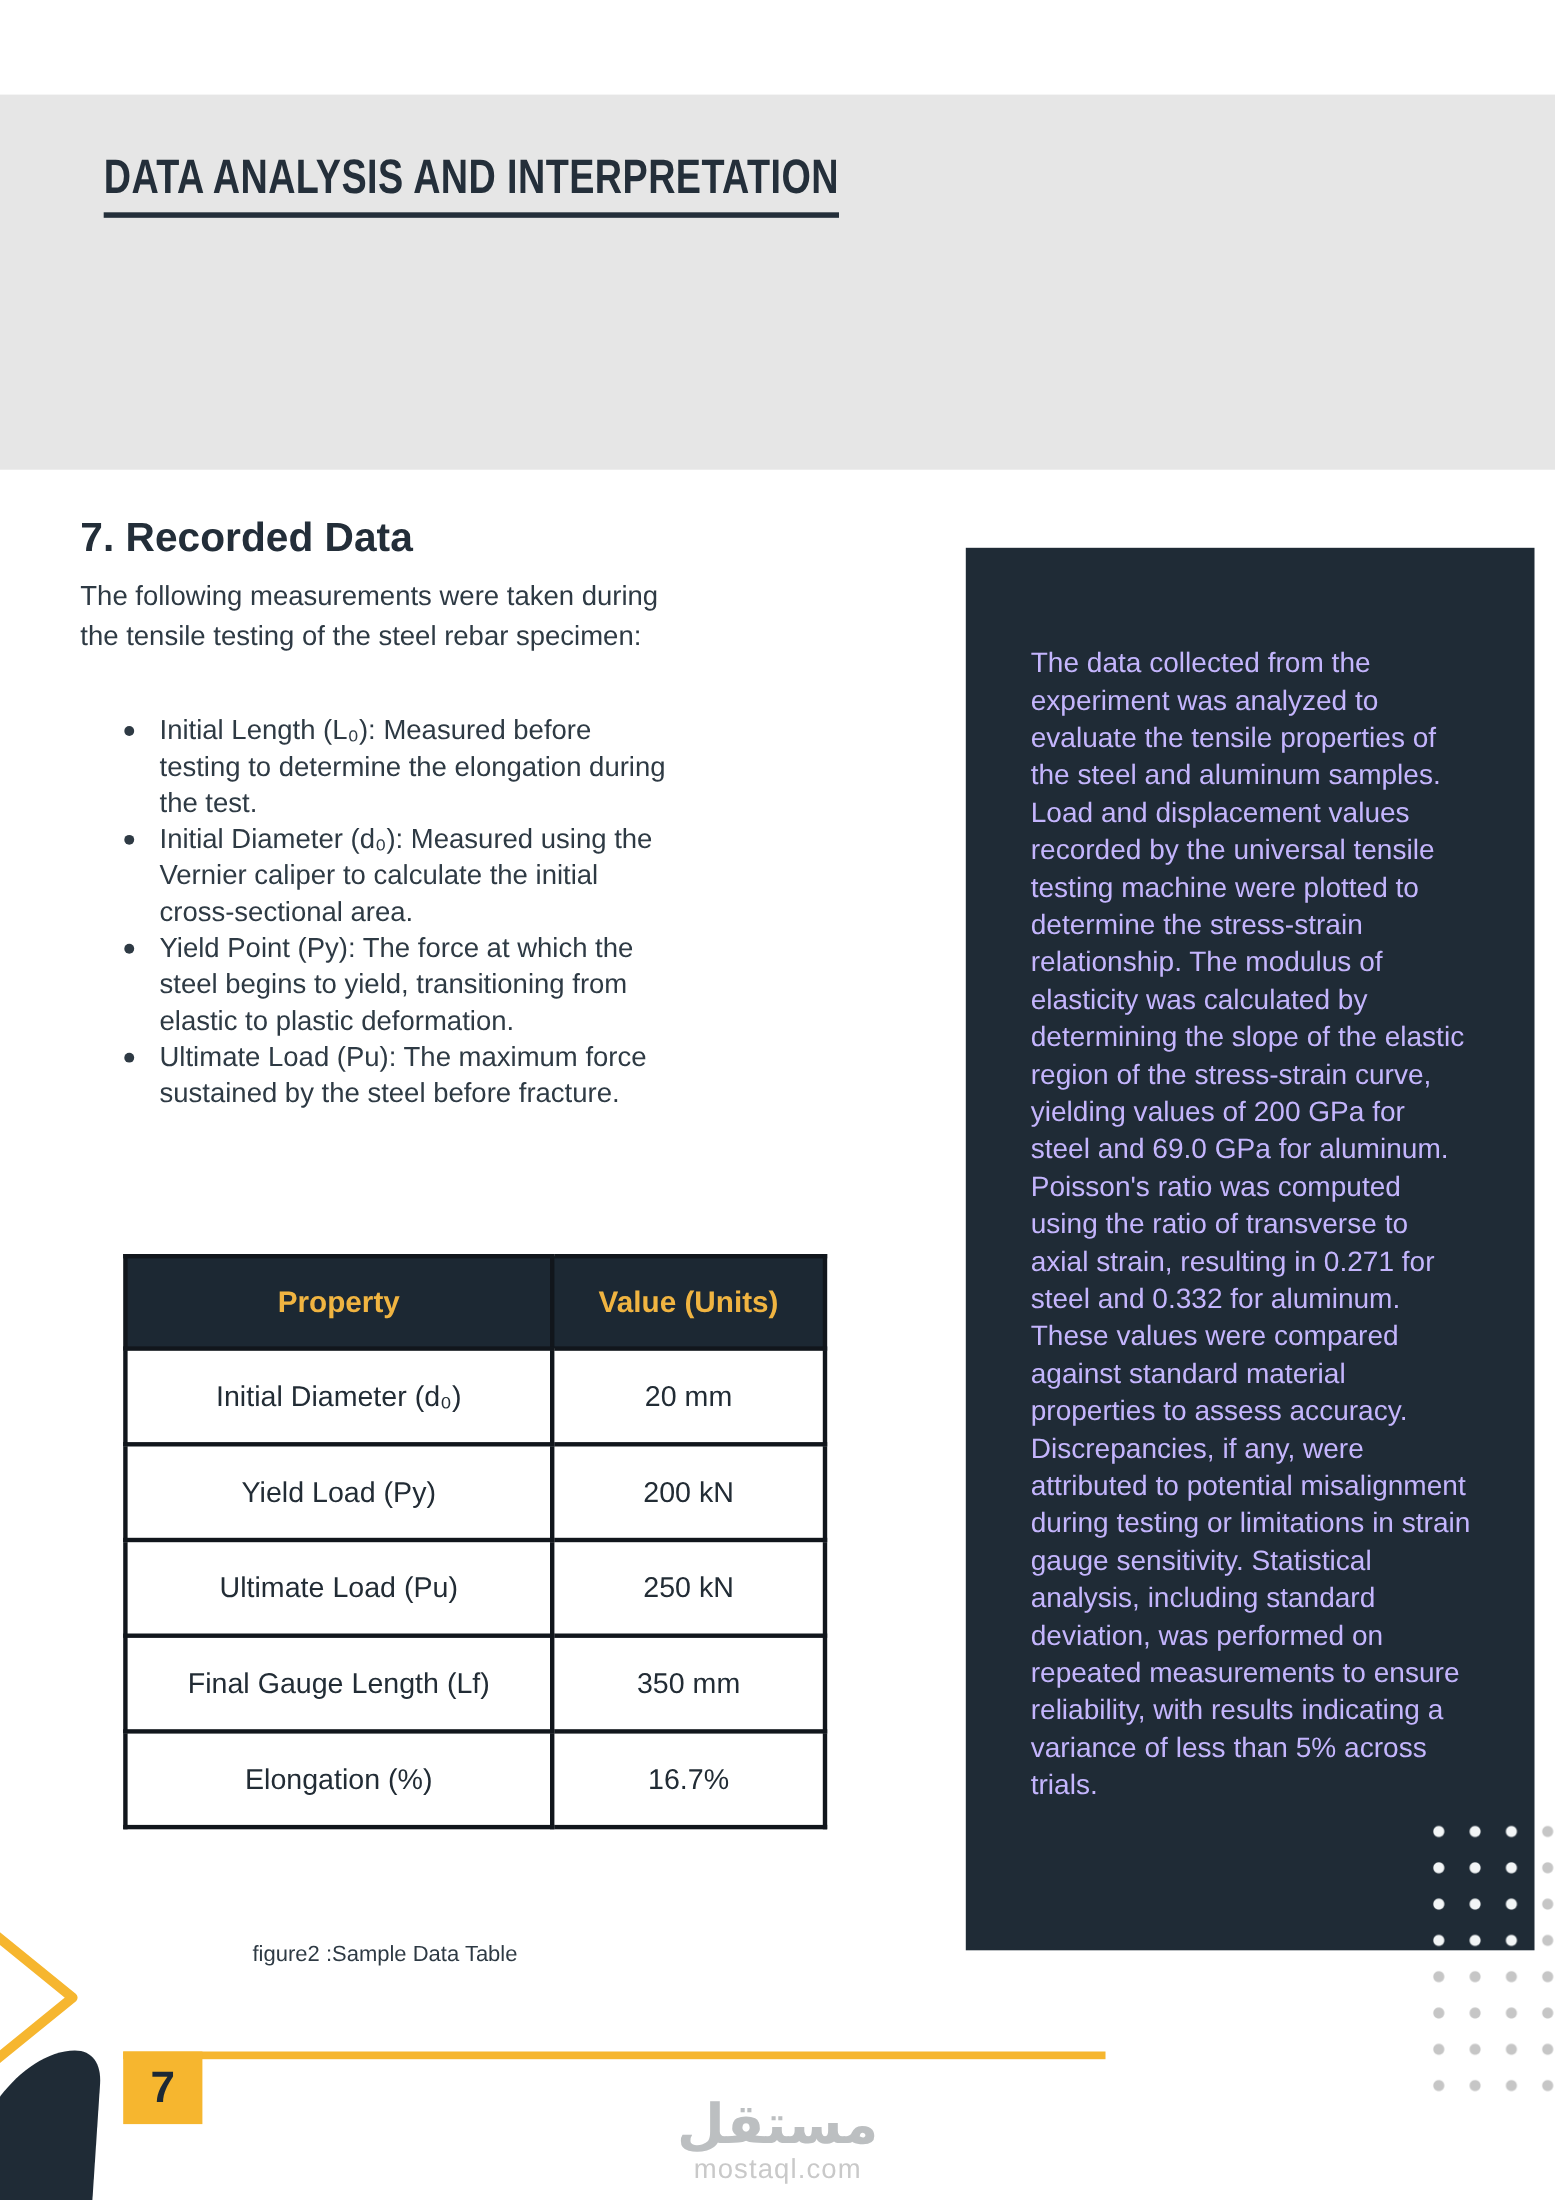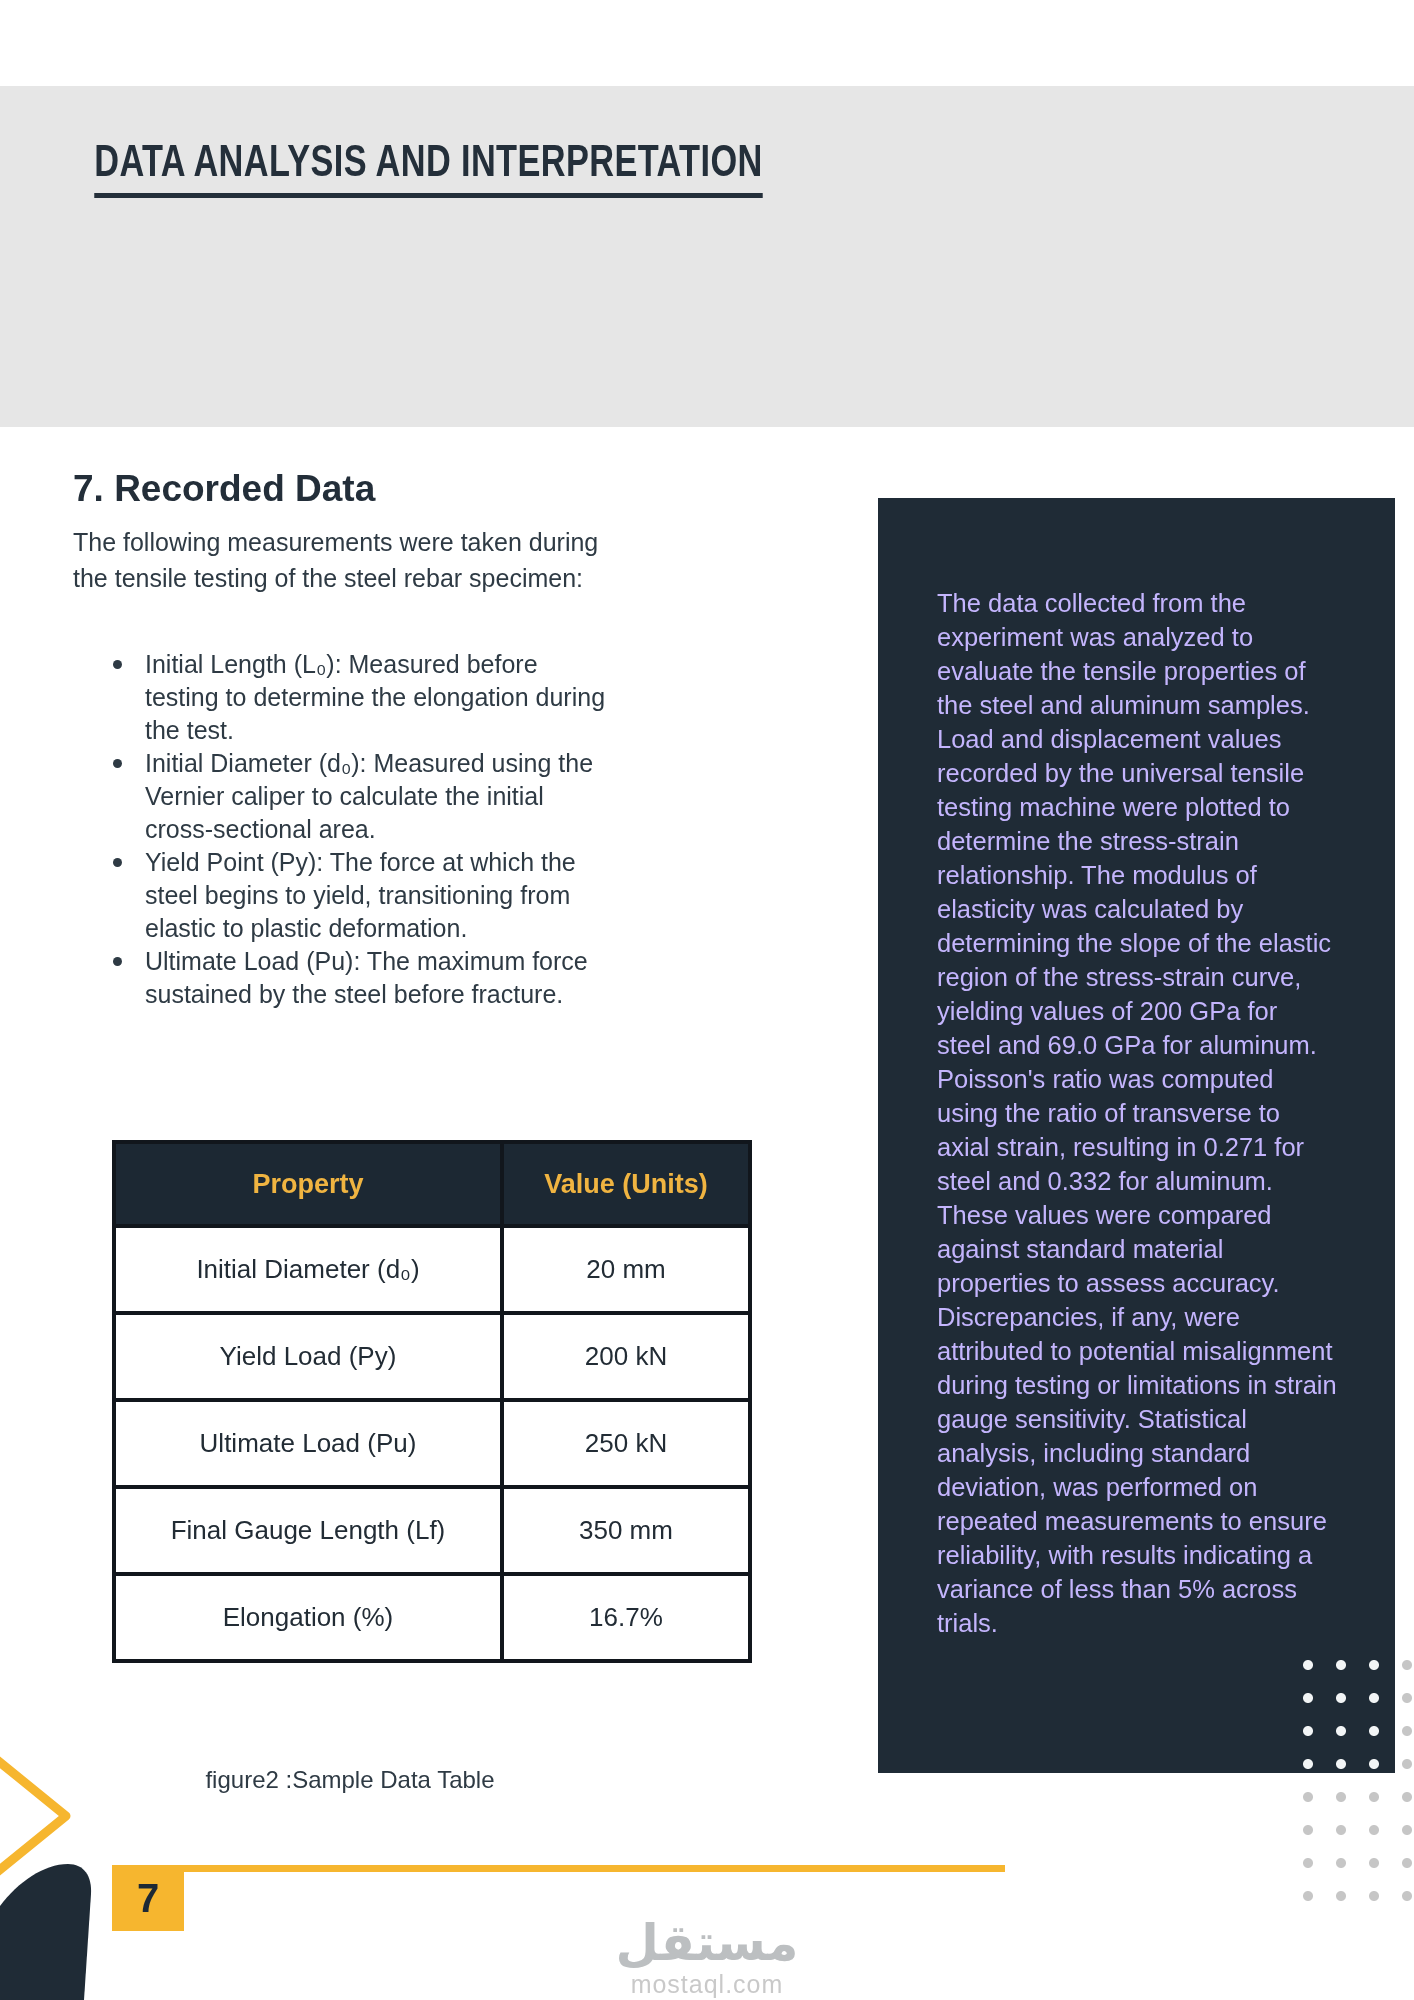--- a/index.html
+++ b/index.html
@@ -54,21 +54,21 @@
     border:4px solid #11161c; text-align:center; vertical-align:middle;
   }
   .data-table th {
     height:84px; background:#1c2833; color:#f0b441;
     font-size:27px; font-weight:bold;
   }
   .data-table td { height:87px; background:#ffffff; color:#222c35; font-size:26px; }
   .col-prop { width:61%; } .col-val { width:39%; }
   .caption {
     position:absolute; left:200px; top:1766px; width:300px;
-    text-align:center; font-size:24px; color:#2e3a44;
+    text-align:center; font-size:20px; color:#2e3a44;
   }
   
   .side-panel {
     position:absolute; left:878px; top:498px; width:517px; height:1275px;
     background:#1f2b36;
   }
   .panel-text {
     position:absolute; left:59px; top:88px; width:400px;
     font-size:25.5px; line-height:34px; color:#c4b5fd;
   }
@@ -98,21 +98,21 @@
   }
   .page-number-box {
     position:absolute; left:112px; top:1865px; width:72px; height:66px;
     background:#f6b62f; display:flex; align-items:center; justify-content:center;
   }
   .page-number-box span {
     font-size:40px; font-weight:bold; color:#1d2935;
   }
   .watermark {
     position:absolute; left:0; top:1906px; width:100%;
-    text-align:center; line-height:1;margin-top:12px;
+    text-align:center; line-height:1;
   }
   .wm-ar { font-size:50px; font-weight:bold; color:#bcbfc1; }
   .wm-en { font-size:25px; color:#c9c9c9; margin-top:4px; letter-spacing:1px; }
 </style>
 </head>
 <body>
 
 <div class="page">
 
   <div class="gray-band"></div>

